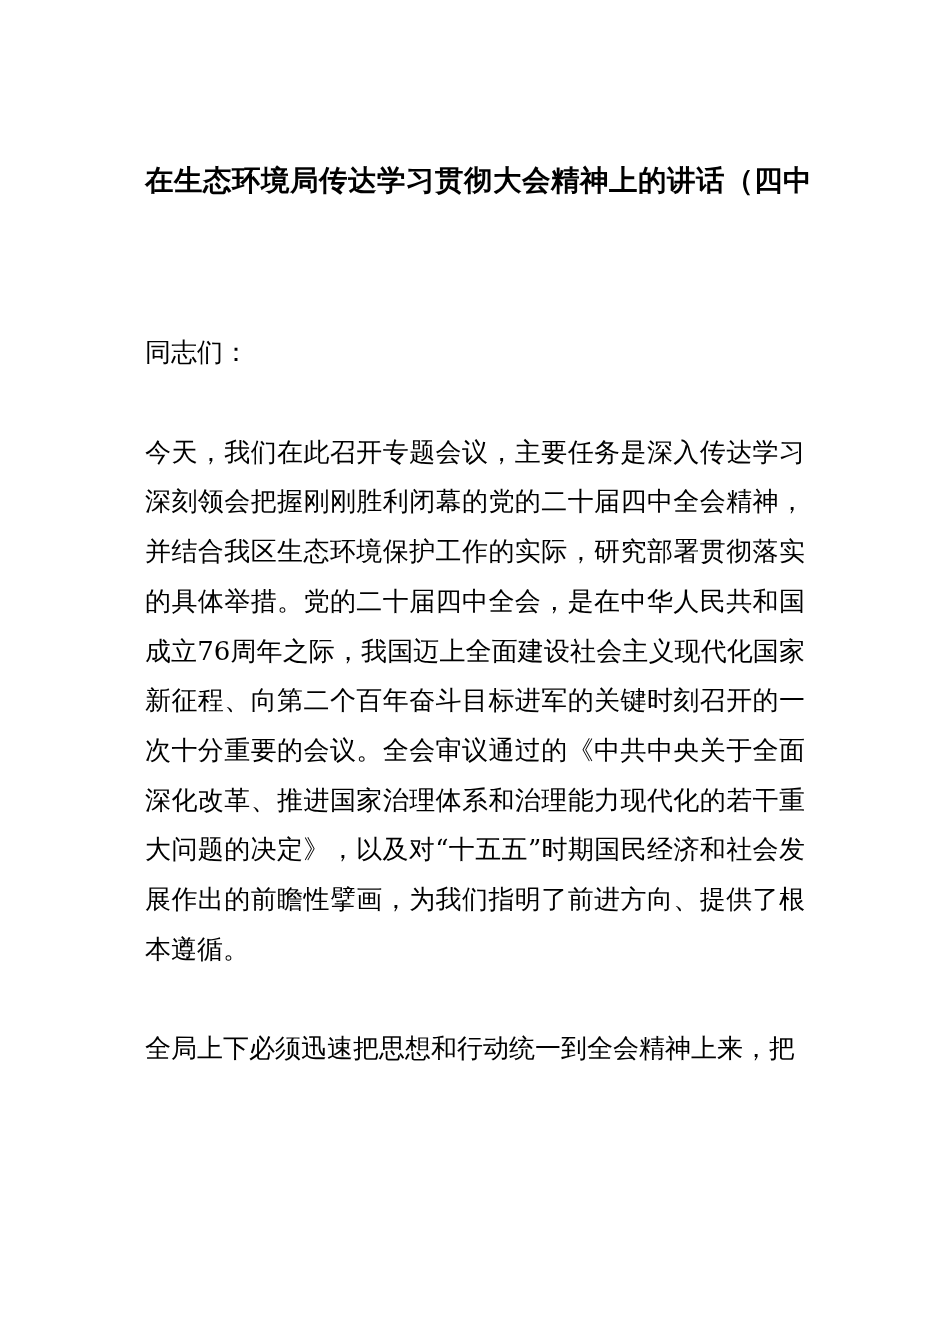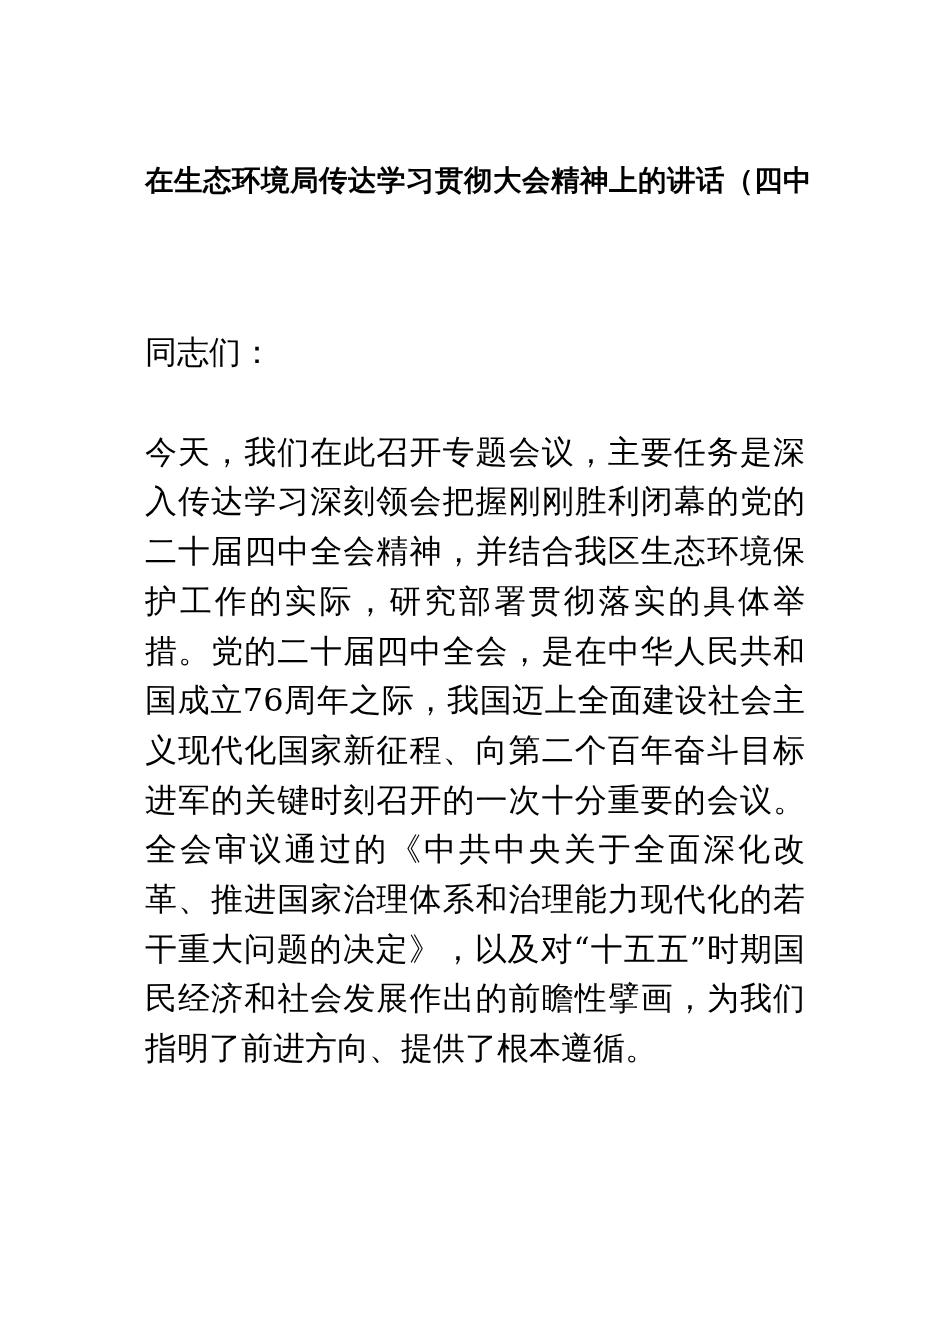--- a/index.html
+++ b/index.html
@@ -27,21 +27,21 @@
     font-weight: bold;
     line-height: 118px;
     text-align: left;
     letter-spacing: 0.5px;
     color: #000000;
   }
   .doc-title .title-line {
     white-space: nowrap;
   }
   .para {
-    font-size: 32px;
+    font-size: 26px;
     line-height: 49.7px;
     margin: 0 0 50px 0;
     text-align: justify;
     text-justify: inter-character;
     color: #000000;
     word-break: normal;
     overflow-wrap: break-word;
   }
   .para:last-child {
     margin-bottom: 0;
@@ -54,15 +54,16 @@
   <div class="content">
 
     <div class="doc-title">
       <div class="title-line">在生态环境局传达学习贯彻大会精神上的讲话（四中</div>
     </div>
 
     <p class="para">同志们：</p>
 
     <p class="para">今天，我们在此召开专题会议，主要任务是深入传达学习深刻领会把握刚刚胜利闭幕的党的二十届四中全会精神，并结合我区生态环境保护工作的实际，研究部署贯彻落实的具体举措。党的二十届四中全会，是在中华人民共和国成立76周年之际，我国迈上全面建设社会主义现代化国家新征程、向第二个百年奋斗目标进军的关键时刻召开的一次十分重要的会议。全会审议通过的《中共中央关于全面深化改革、推进国家治理体系和治理能力现代化的若干重大问题的决定》，以及对“十五五”时期国民经济和社会发展作出的前瞻性擘画，为我们指明了前进方向、提供了根本遵循。</p>
 
+    <p class="para">全局上下必须迅速把思想和行动统一到全会精神上来，把</p>
 
   </div>
 </div>
 
 </body></html>

